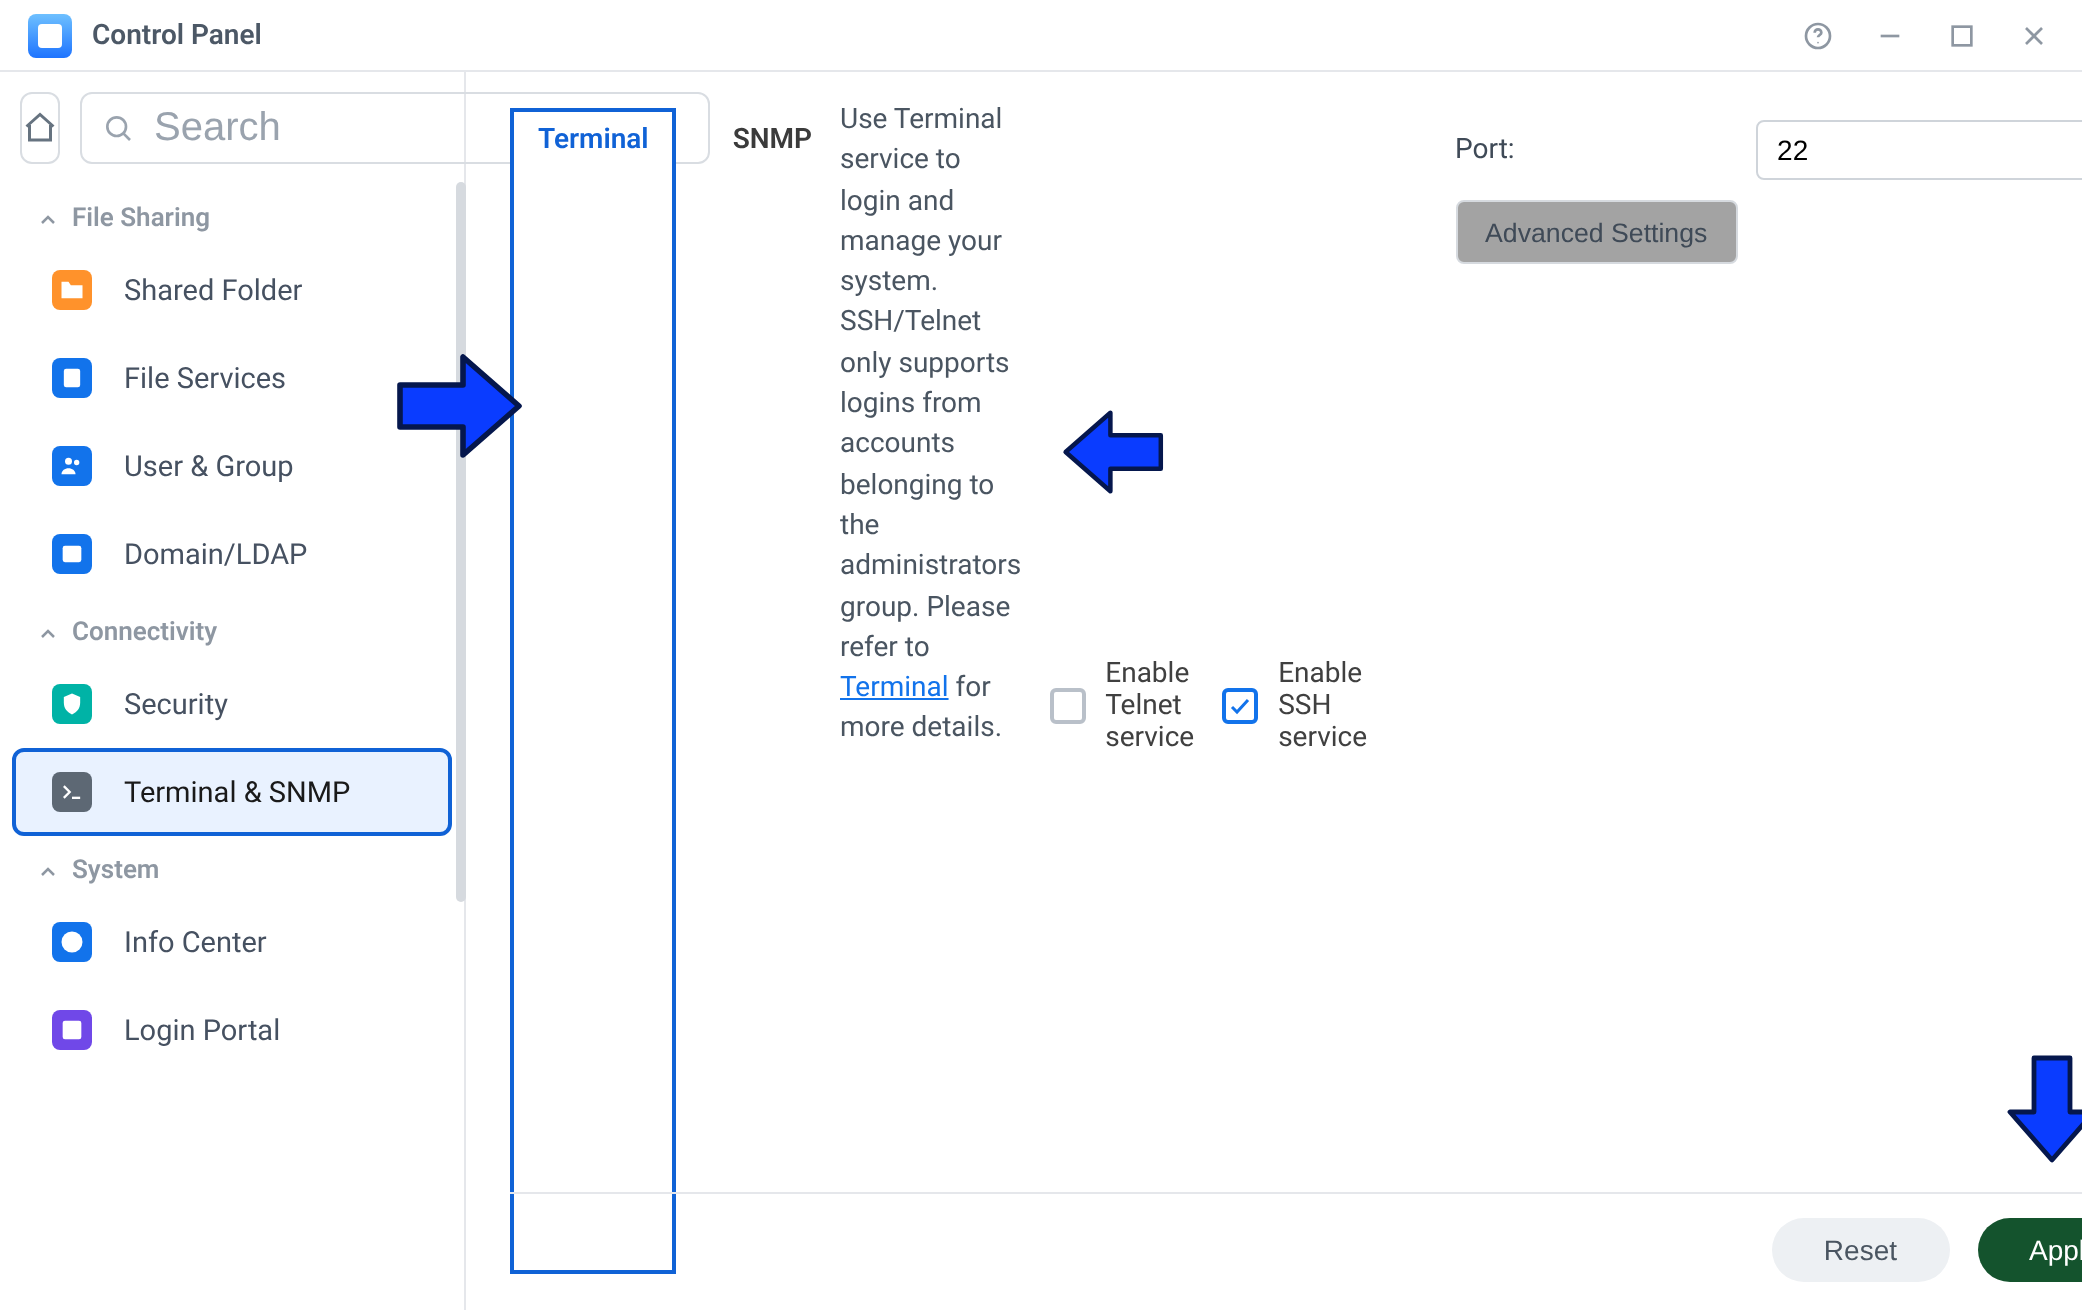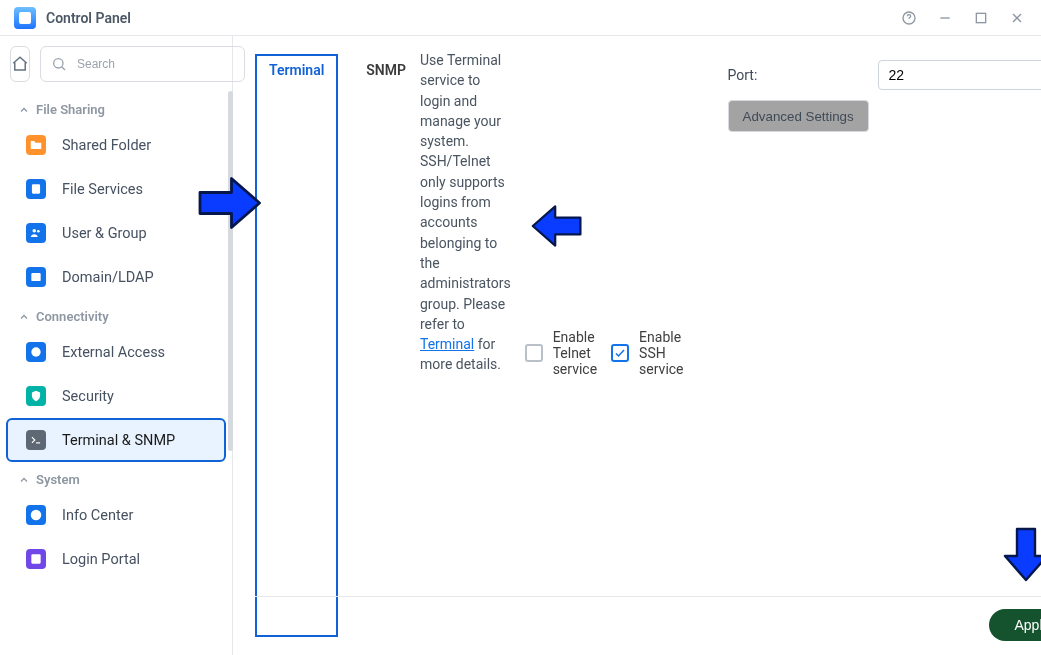--- a/index.html
+++ b/index.html
@@ -52,21 +52,21 @@
   }
   .home-search { display:flex; align-items:center; padding:10px 14px 10px 10px; gap:10px;}
   .home-btn {
     width:36px;height:36px;border:1px solid #d9dde2;border-radius:6px;
     display:flex;align-items:center;justify-content:center;color:#667380;cursor:pointer;
   }
   .search-wrap{
     flex:1;height:36px;border:1px solid #d9dde2;border-radius:6px;
     display:flex;align-items:center;padding:0 10px;gap:8px;color:#9aa3ae;
   }
-  .search-wrap input{border:none;outline:none;flex:1;font-size:12px;background:transparent;}
+  .search-wrap input{border:none;outline:none;flex:1;font-size:20px;background:transparent;}
   .search-wrap input::placeholder{color:#9aa3ae;}
 
   .side-scroll{flex:1;overflow-y:auto;padding-bottom:10px;}
   .scroll-track{position:absolute;right:-1px;top:55px;width:5px;height:360px;background:#d6dadf;border-radius:3px;}
 
   .section-header{
     display:flex;align-items:center;gap:6px;
     padding:10px 18px 6px 18px;
     color:#8e97a2;font-weight:600;font-size:13px;cursor:pointer;
   }
@@ -230,28 +230,20 @@
         <span>Domain/LDAP</span>
       </div>
 
       <div class="section-header">
         <svg viewBox="0 0 24 24">
             <polyline points="6 15 12 9 18 15"></polyline>
           </svg>
         <span>Connectivity</span>
       </div>
 
-      <div class="nav-item">
-        <div class="ic ic-blue">
-          <svg width="14" height="14" viewBox="0 0 24 24" fill="currentColor">
-              <circle cx="12" cy="12" r="8"></circle>
-            </svg>
-        </div>
-        <span>External Access</span>
-      </div>
 
 
       <div class="nav-item">
         <div class="ic ic-teal">
           <svg width="14" height="14" viewBox="0 0 24 24" fill="currentColor">
               <path d="M12 3l7 3v5c0 5-3 8-7 10-4-2-7-5-7-10V6z"></path>
             </svg>
         </div>
         <span>Security</span>
       </div>
@@ -322,20 +314,21 @@
     <div class="sub">
       <div class="port-row">
         <label>Port:</label>
         <input type="text" value="22" style="">
       </div>
       <button class="adv-btn">Advanced Settings</button>
     </div>
 
 
     <div class="footer">
+      <button class="btn btn-reset">Reset</button>
       <button class="btn btn-apply">Apply</button>
     </div>
 
     <div class="annot" style="left:-45px; top:132px; width:80px; height:70px;">
       <svg viewBox="0 0 100 100">
         <polygon class="arrow-fill arrow-stroke" points="95,50 55,15 55,35 10,35 10,65 55,65 55,85"></polygon>
       </svg>
     </div>
 
     <div class="annot" style="left:285px; top:162px; width:80px; height:56px;">

